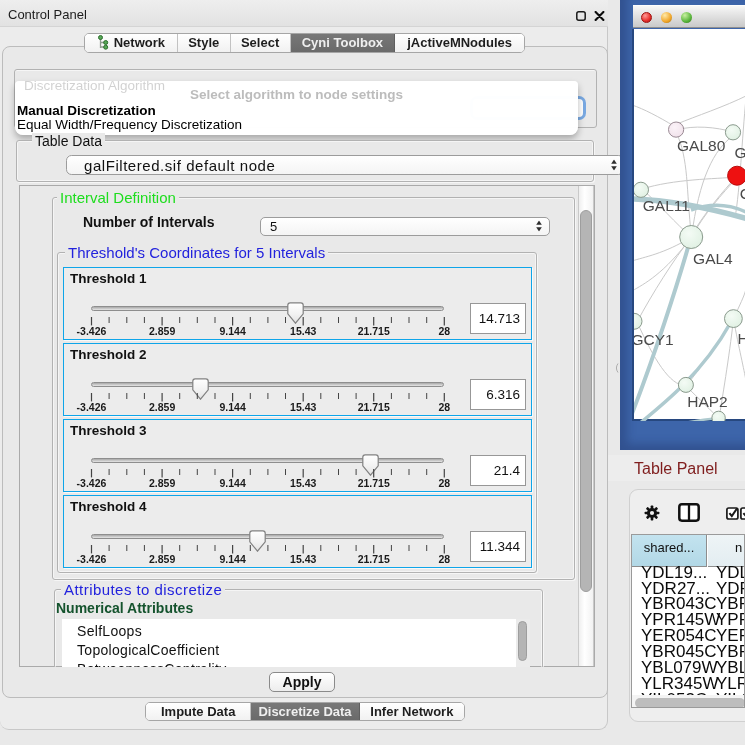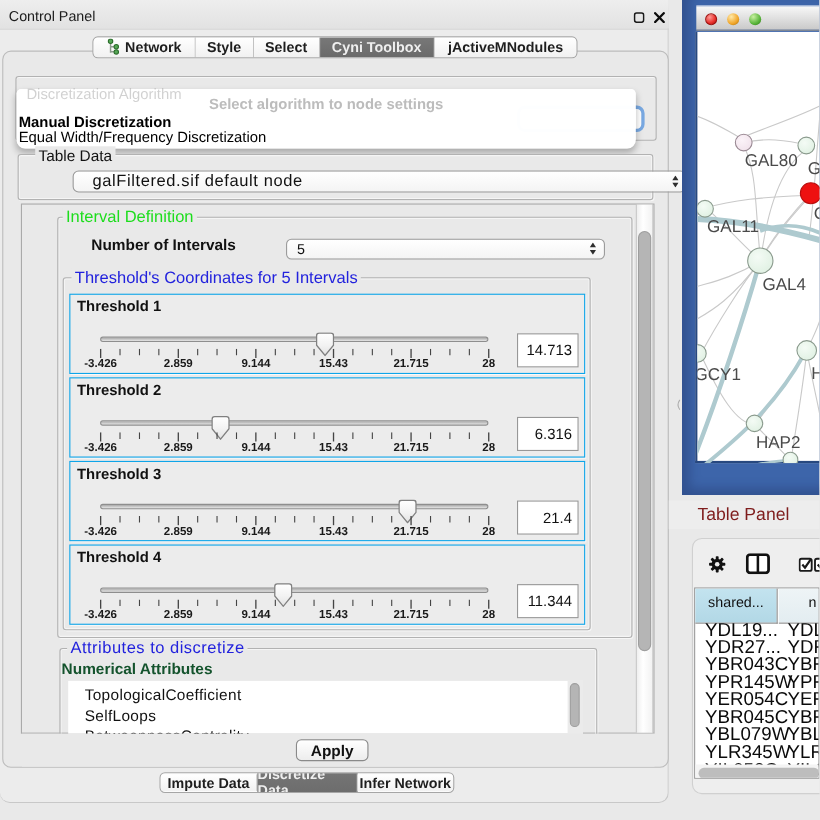--- a/index.html
+++ b/index.html
@@ -11,21 +11,21 @@
 #cpwin { left:0; top:0; width:608px; height:730px; background:#ececec; border-right:1px solid #c8c8c8; border-bottom:1px solid #c8c8c8; border-radius:0 0 9px 9px; }
 #cptitle { left:0; top:0; width:608px; height:27px; background:linear-gradient(#eeeeee,#e2e2e2); border-bottom:1px solid #d4d4d4; }
 #cptitle .t { position:absolute; left:8px; top:7px; font-size:13px; color:#1c1c1c; }
 
 
 .tabbar { background:#fbfbfb; border:1px solid #a6a6a6; border-radius:5px; display:flex; overflow:hidden; }
 .tabbar .tab { font-size:13px; font-weight:bold; color:#1e1e1e; display:flex; align-items:center; justify-content:center; border-right:1px solid #c2c2c2; background:linear-gradient(#ffffff,#f1f1f1); }
 .tabbar .tab:last-child { border-right:none; }
 .tabbar .tab.sel { background:linear-gradient(#787878,#6a6a6a); color:#efefef; border-right-color:#5f5f5f; }
 #toptabs { left:84px; top:32.5px; width:441px; height:20.5px; }
-#bottabs { left:145px; top:701.5px; width:268px; height:19px;align-items:center; }
+#bottabs { left:145px; top:701.5px; width:320px; height:19px; }
 
 
 #outerpanel { left:2px; top:46px; width:606px; height:652px; background:#e9e9e9; border:1px solid #bcbcbc; border-radius:8px; }
 
 
 .group { position:absolute; border:1px solid #b2b2b2; border-radius:3px; box-shadow:inset 0 0 0 1px rgba(255,255,255,.55), 1px 1px 0 rgba(255,255,255,.6); }
 .group > .gl { position:absolute; top:-9px; font-size:15px; background:#e9e9e9; padding:0 3px; white-space:nowrap;text-align:right; }
 
 
 .combo { position:absolute; background:linear-gradient(#ffffff,#f4f4f4); border:1px solid #9c9c9c; border-radius:4px; font-size:13px; color:#111;margin-left:40px; }
@@ -321,22 +321,22 @@
         <span style="left:380.3px">28</span>
       </div>
       <div class="vbox">11.344</div>
     </div>
 
   <div class="group" style="left:54px;top:589px;width:489px;height:90px">
     <span class="gl" style="left:6px;color:#2222dd;letter-spacing:0.45px">Attributes to discretize</span>
   </div>
   <div class="abs" style="left:56px;top:600px;font-size:14px;font-weight:bold;color:#14532d">Numerical Attributes</div>
   <div class="abs" id="attrlist">
+    <div>SelfLoops</div>
     <div>TopologicalCoefficient</div>
-    <div>SelfLoops</div>
     <div>BetweennessCentrality</div>
   </div>
   <div class="abs" style="left:516px;top:619px;width:14px;height:48px;background:#ebebeb"></div>
   <div class="abs sbthumb" style="left:518px;top:621px;width:9px;height:40px"></div>
 
   <div class="abs" style="left:20px;top:667px;width:575px;height:30px;background:#e9e9e9"></div>
 
   <div class="abs" style="left:269px;top:671.5px;width:66px;height:20.5px;background:linear-gradient(#ffffff,#ededed);border:1px solid #8a8a8a;border-radius:5px;text-align:center;line-height:19px;font-size:14px;font-weight:bold;color:#111">Apply</div>
 
   <div class="abs tabbar" id="bottabs">

